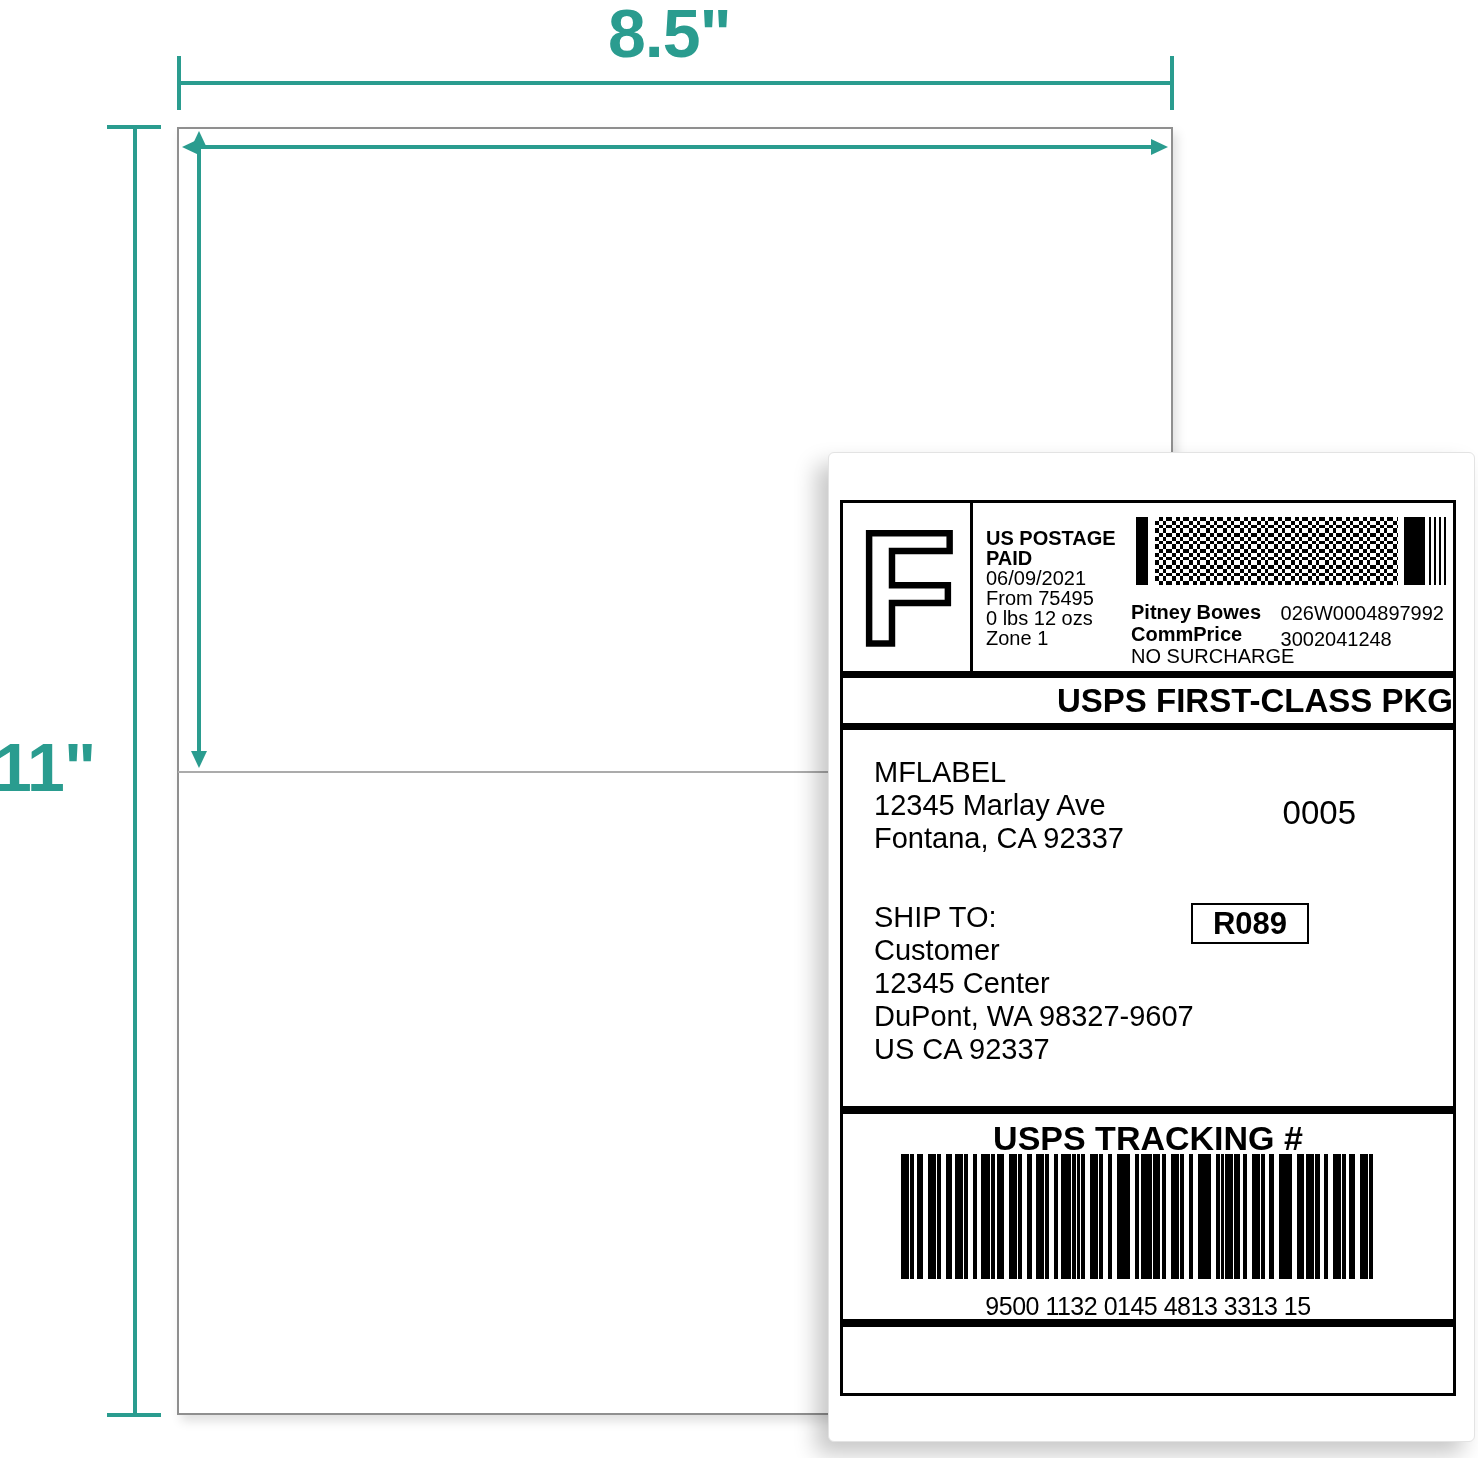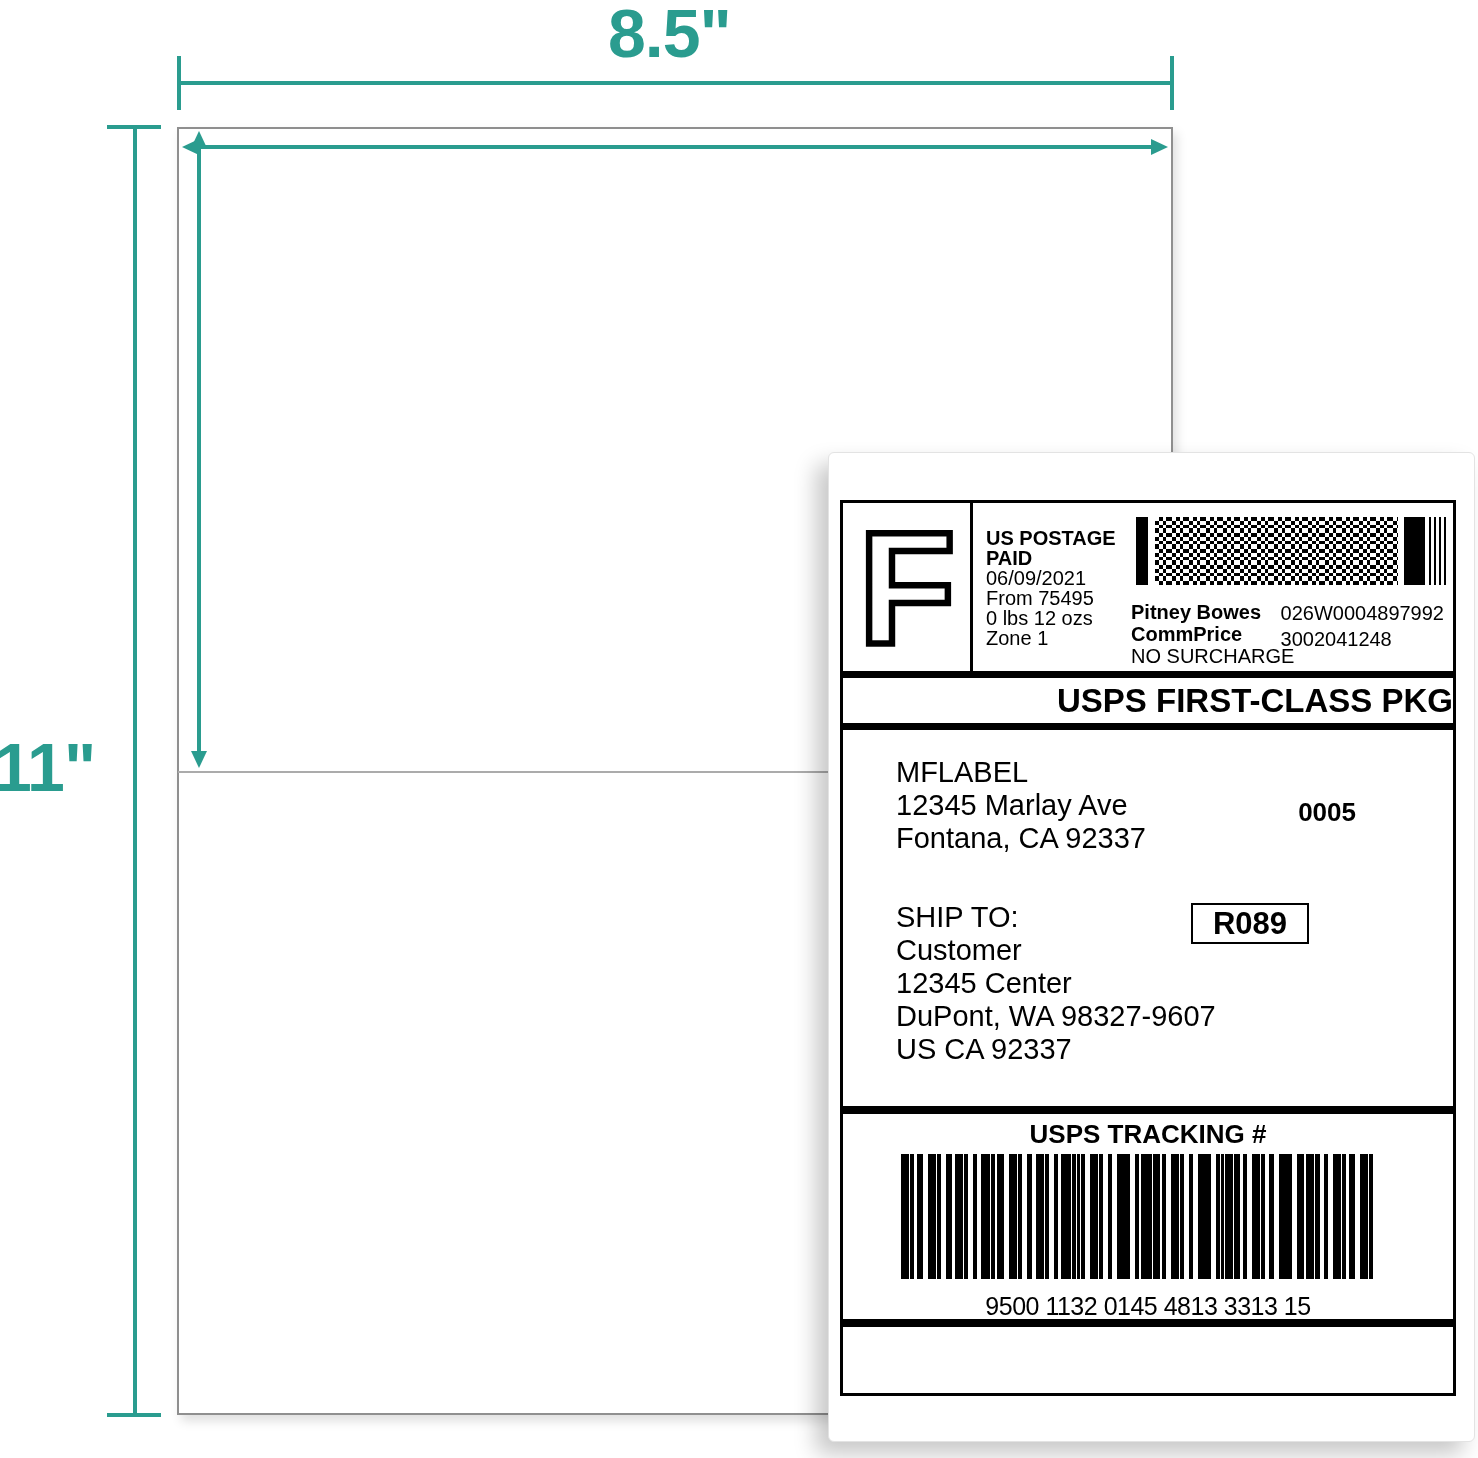--- a/index.html
+++ b/index.html
@@ -61,31 +61,31 @@
   .meta-left{position:absolute;left:158px;top:98px;line-height:22px;}
   .meta-left .nosur{font-weight:normal;}
   .meta-right{position:absolute;right:9px;top:99px;line-height:22px;}
   .meta-right .second{margin-top:4px;}
 
   
   .sec-banner{height:45px;flex:none;border-bottom:7px solid #000;text-align:right;
               font-weight:bold;font-size:33px;line-height:46px;}
 
   
-  .sec-address{flex:1;position:relative;font-size:29px;line-height:33px;margin-left:22px;}
+  .sec-address{flex:1;position:relative;font-size:29px;line-height:33px;}
   .from-block{position:absolute;left:31px;top:26px;}
-  .seq{position:absolute;right:97px;top:66px;font-weight:bold;font-size:26px;}
+  .seq{position:absolute;right:97px;top:66px;font-weight:normal;font-size:33px;}
   .shipto-block{position:absolute;left:31px;top:171px;}
   .route-box{position:absolute;right:144px;top:173px;border:2px solid #000;padding:0 20px;
              font-weight:bold;font-size:31px;line-height:37px;}
 
   
   .sec-tracking{height:205px;flex:none;border-top:8px solid #000;border-bottom:8px solid #000;
                 position:relative;text-align:center;}
-  .trk-head{margin-top:5px;font-weight:bold;font-size:26px;}
+  .trk-head{margin-top:5px;font-weight:bold;font-size:34px;}
   .trk-barcode{position:absolute;left:58px;top:40px;width:475px;height:125px;background-color:#fff;
     background-image:
       repeating-linear-gradient(90deg,#000 0 4px,transparent 4px 9px),
       repeating-linear-gradient(90deg,#000 0 3px,transparent 3px 16px),
       repeating-linear-gradient(90deg,#000 0 8px,transparent 8px 27px);}
   .trk-num{position:absolute;left:0;right:0;top:178px;font-weight:normal;font-size:25px;letter-spacing:-0.5px;}
 
   .sec-empty{height:66px;flex:none;}
 </style>
 </head>

